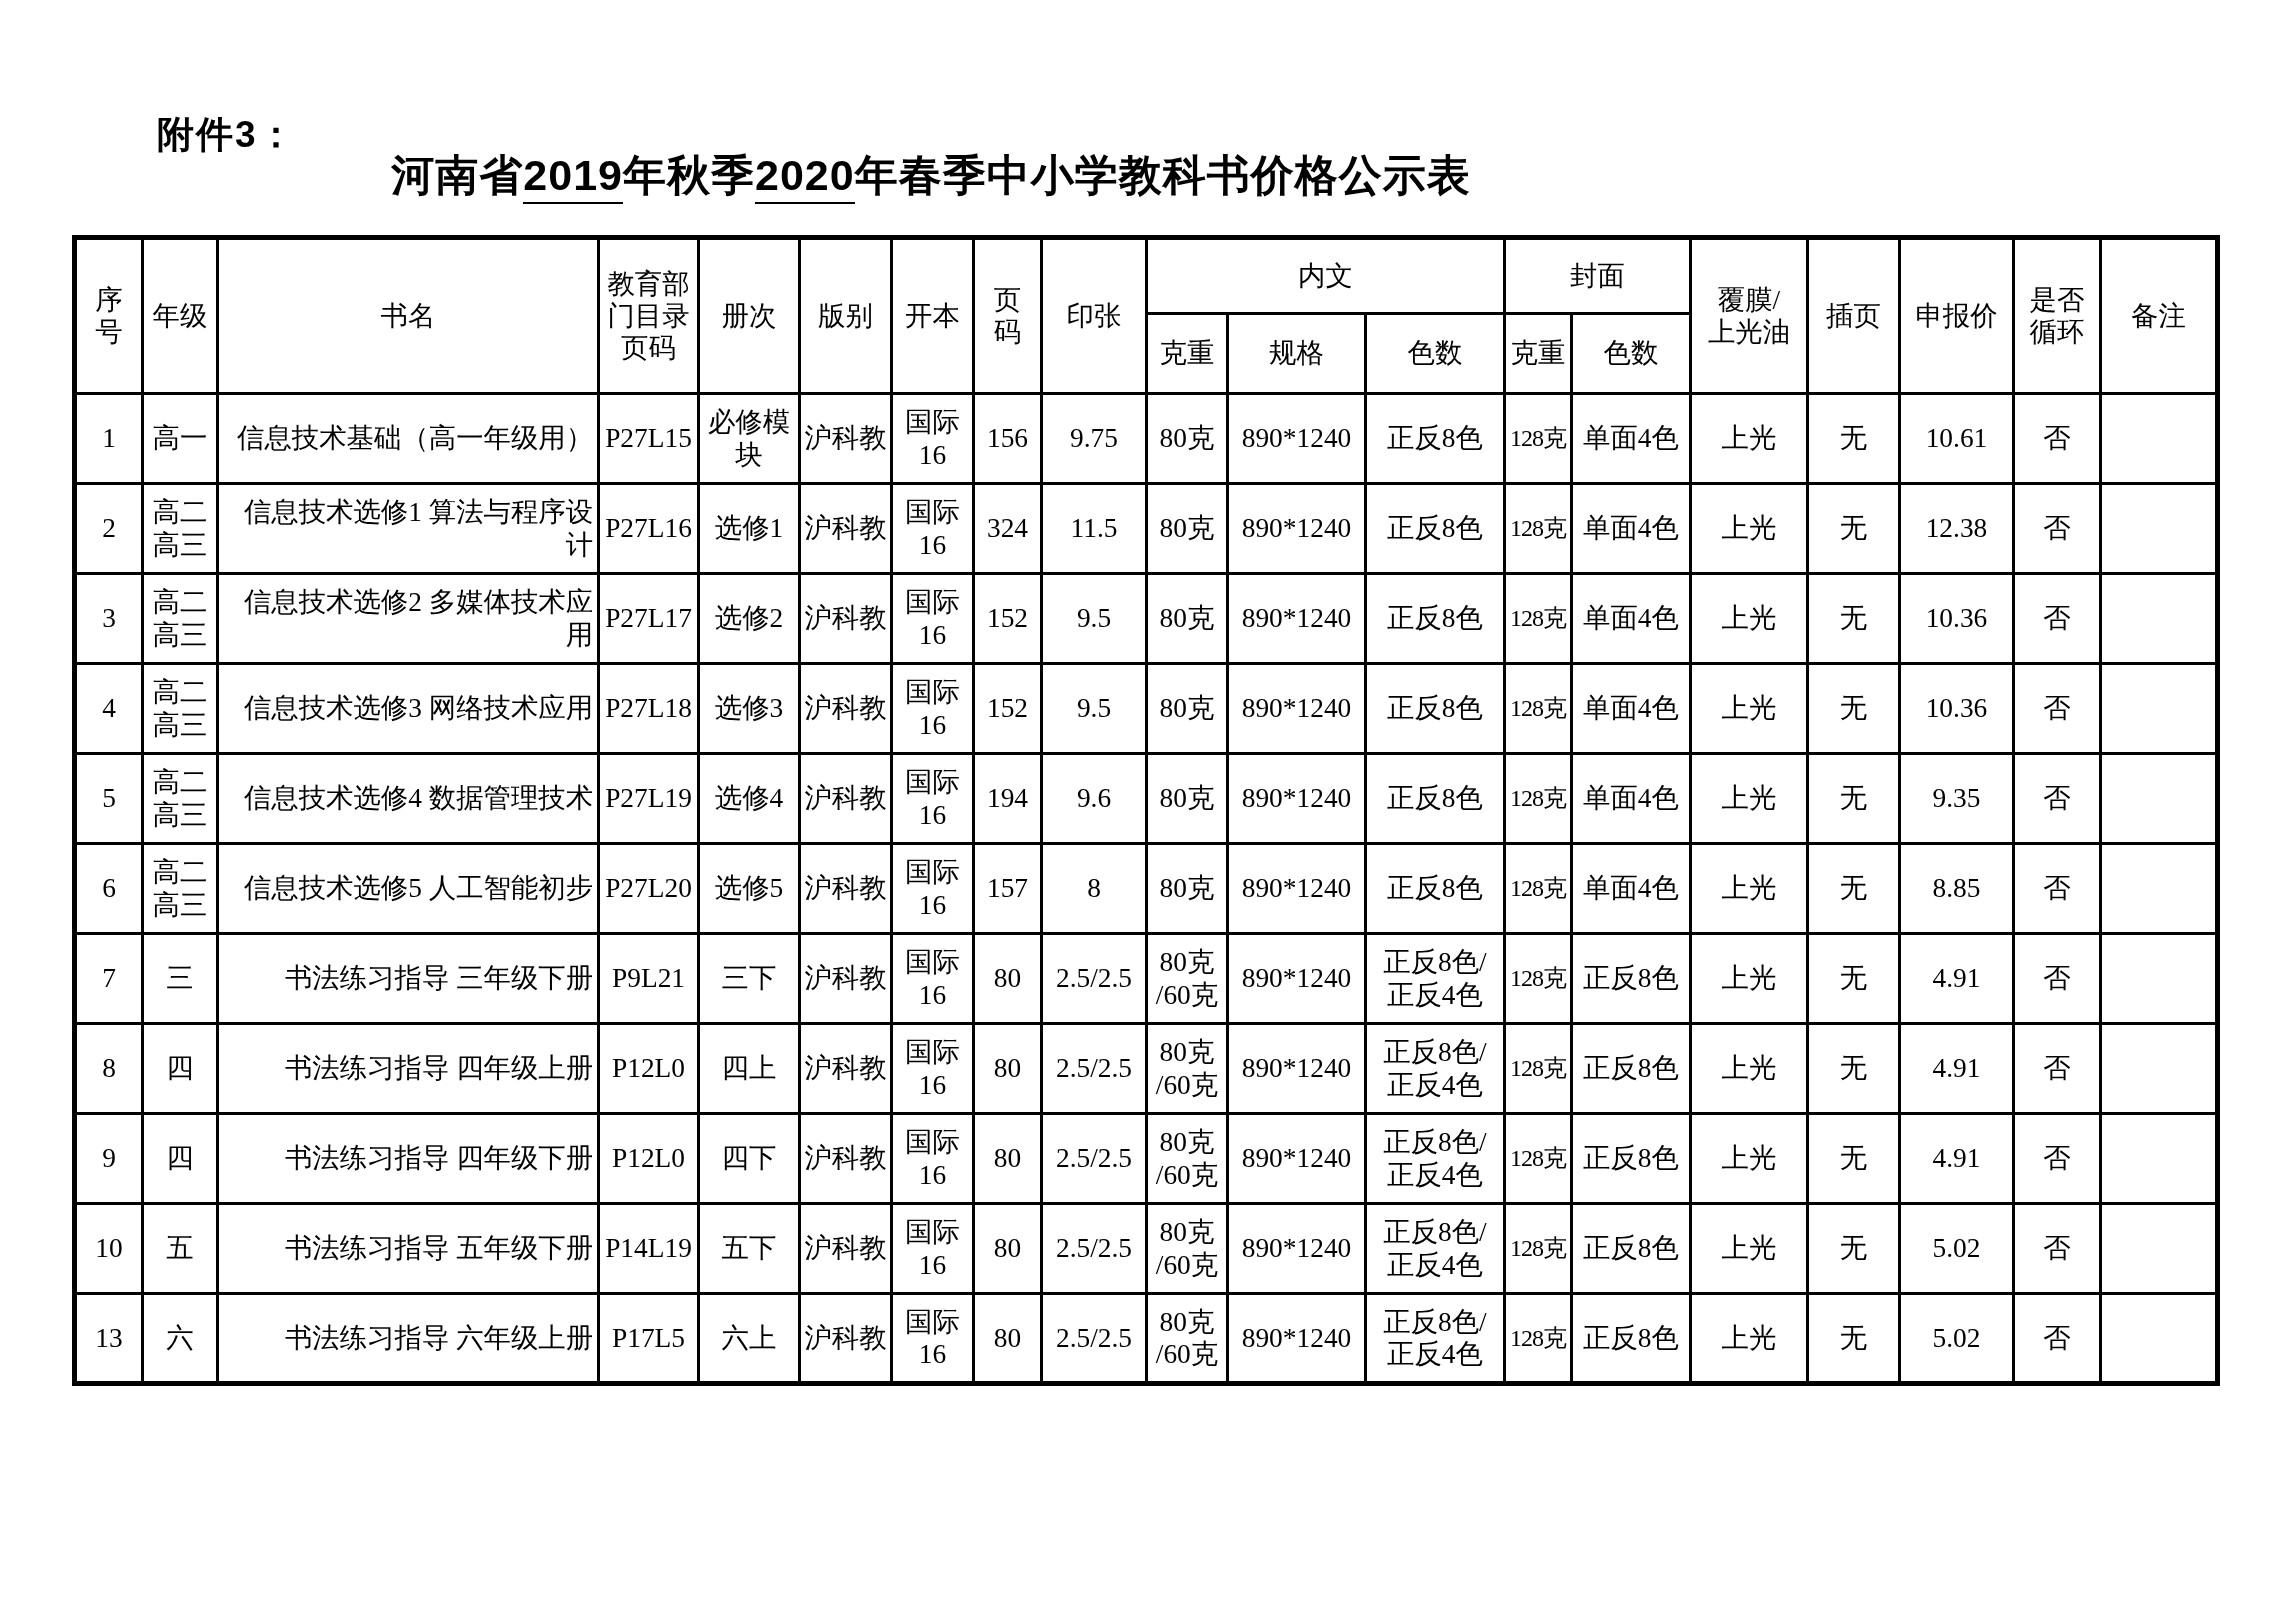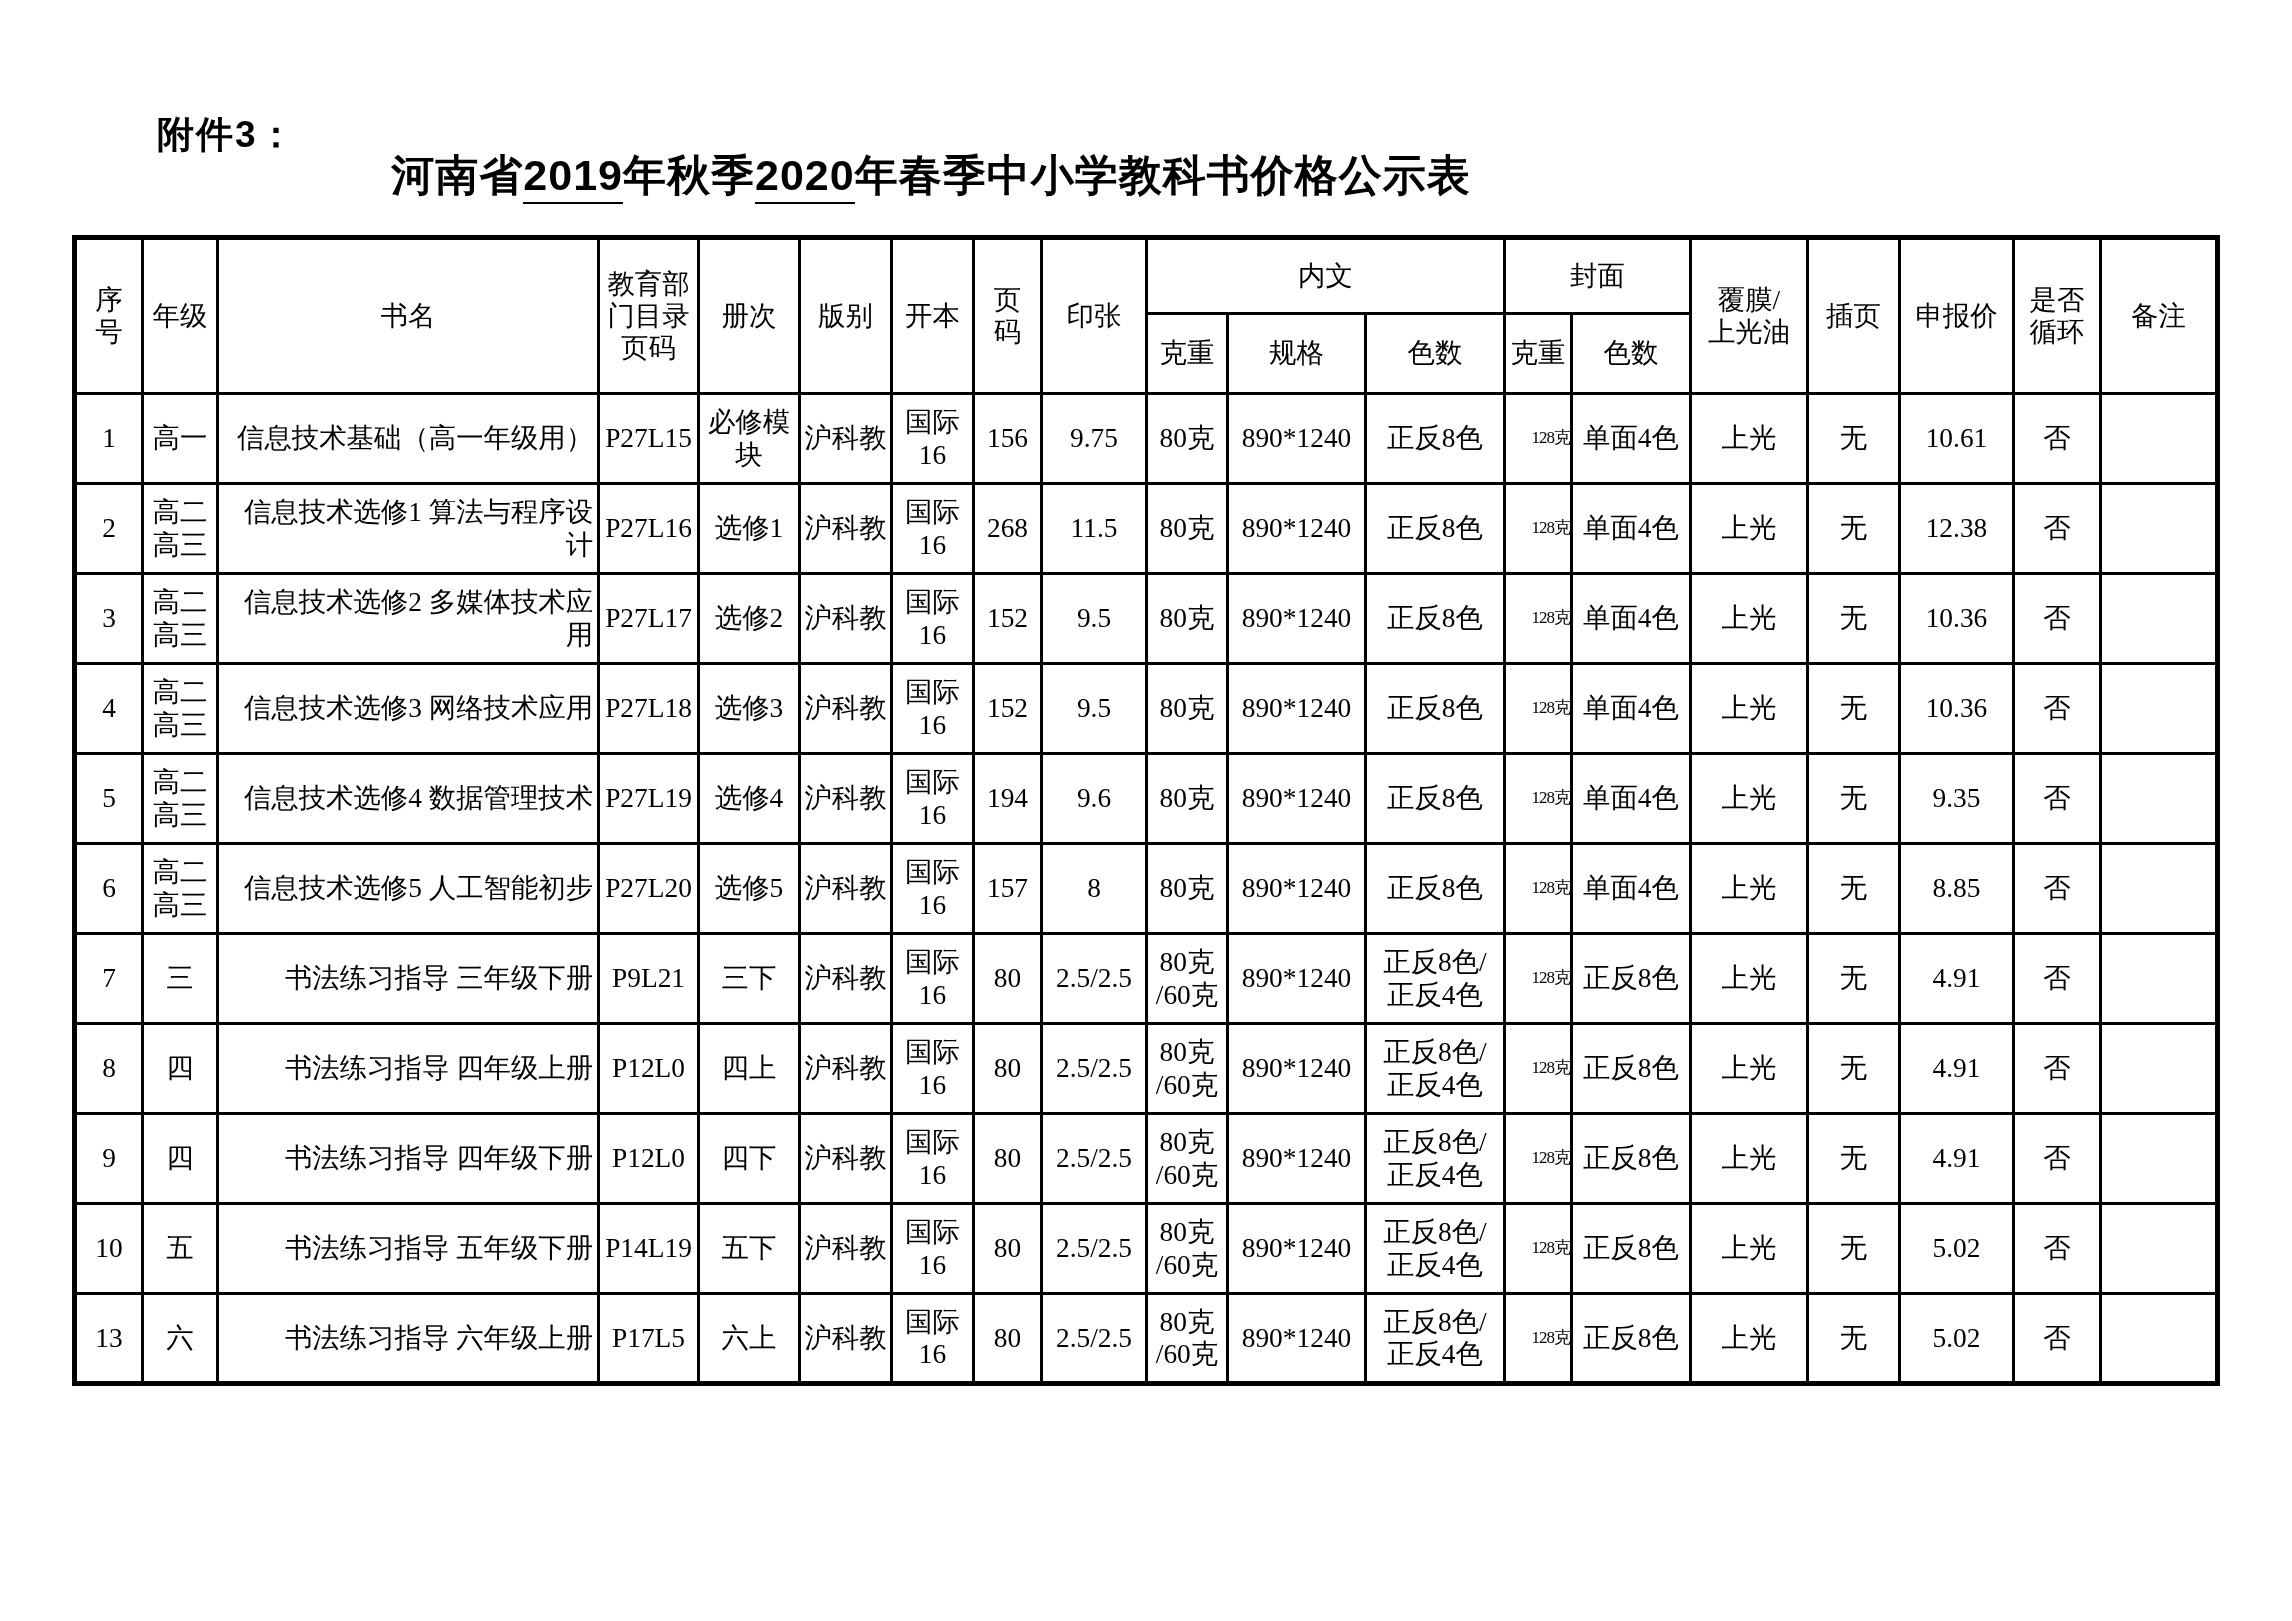--- a/index.html
+++ b/index.html
@@ -50,21 +50,21 @@
     line-height: 1.18;
     font-weight: normal;
     padding: 0 2px;
     overflow: hidden;
   }
   .price-table thead tr.h1 { height: 76px; }
   .price-table thead tr.h2 { height: 80px; }
   .price-table tbody tr { height: 90px; }
   .price-table td.left { text-align: right; padding-left: 7.8px; padding-right: 3.9px; }
   
-  .price-table td:nth-child(13) { font-size: 17px; letter-spacing: -1px; padding: 0; text-align: right; }
+  .price-table td:nth-child(13) { font-size: 24px; letter-spacing: -1px; padding: 0; }
   col.c1 { width: 68px; }  col.c2 { width: 75px; }  col.c3 { width: 381px; }
   col.c4 { width: 100px; } col.c5 { width: 101px; } col.c6 { width: 92px; }
   col.c7 { width: 82px; }  col.c8 { width: 68px; }  col.c9 { width: 105px; }
   col.c10 { width: 81px; } col.c11 { width: 138px; } col.c12 { width: 139px; }
   col.c13 { width: 67px; } col.c14 { width: 119px; } col.c15 { width: 117px; }
   col.c16 { width: 92px; } col.c17 { width: 114px; } col.c18 { width: 87px; }
   col.c19 { width: 117px; }
 </style>
 </head>
 <body>
@@ -155,21 +155,21 @@
       <tr>
         <td>2</td>
         <td>高二
 高三</td>
         <td class="left">信息技术选修1 算法与程序设计</td>
         <td>P27L16</td>
         <td>选修1</td>
         <td>沪科教</td>
         <td>国际
 16</td>
-        <td>268</td>
+        <td>324</td>
         <td>11.5</td>
         <td>80克</td>
         <td>890*1240</td>
         <td>正反8色</td>
         <td>128克</td>
         <td>单面4色</td>
         <td>上光</td>
         <td>无</td>
         <td>12.38</td>
         <td>否</td>

